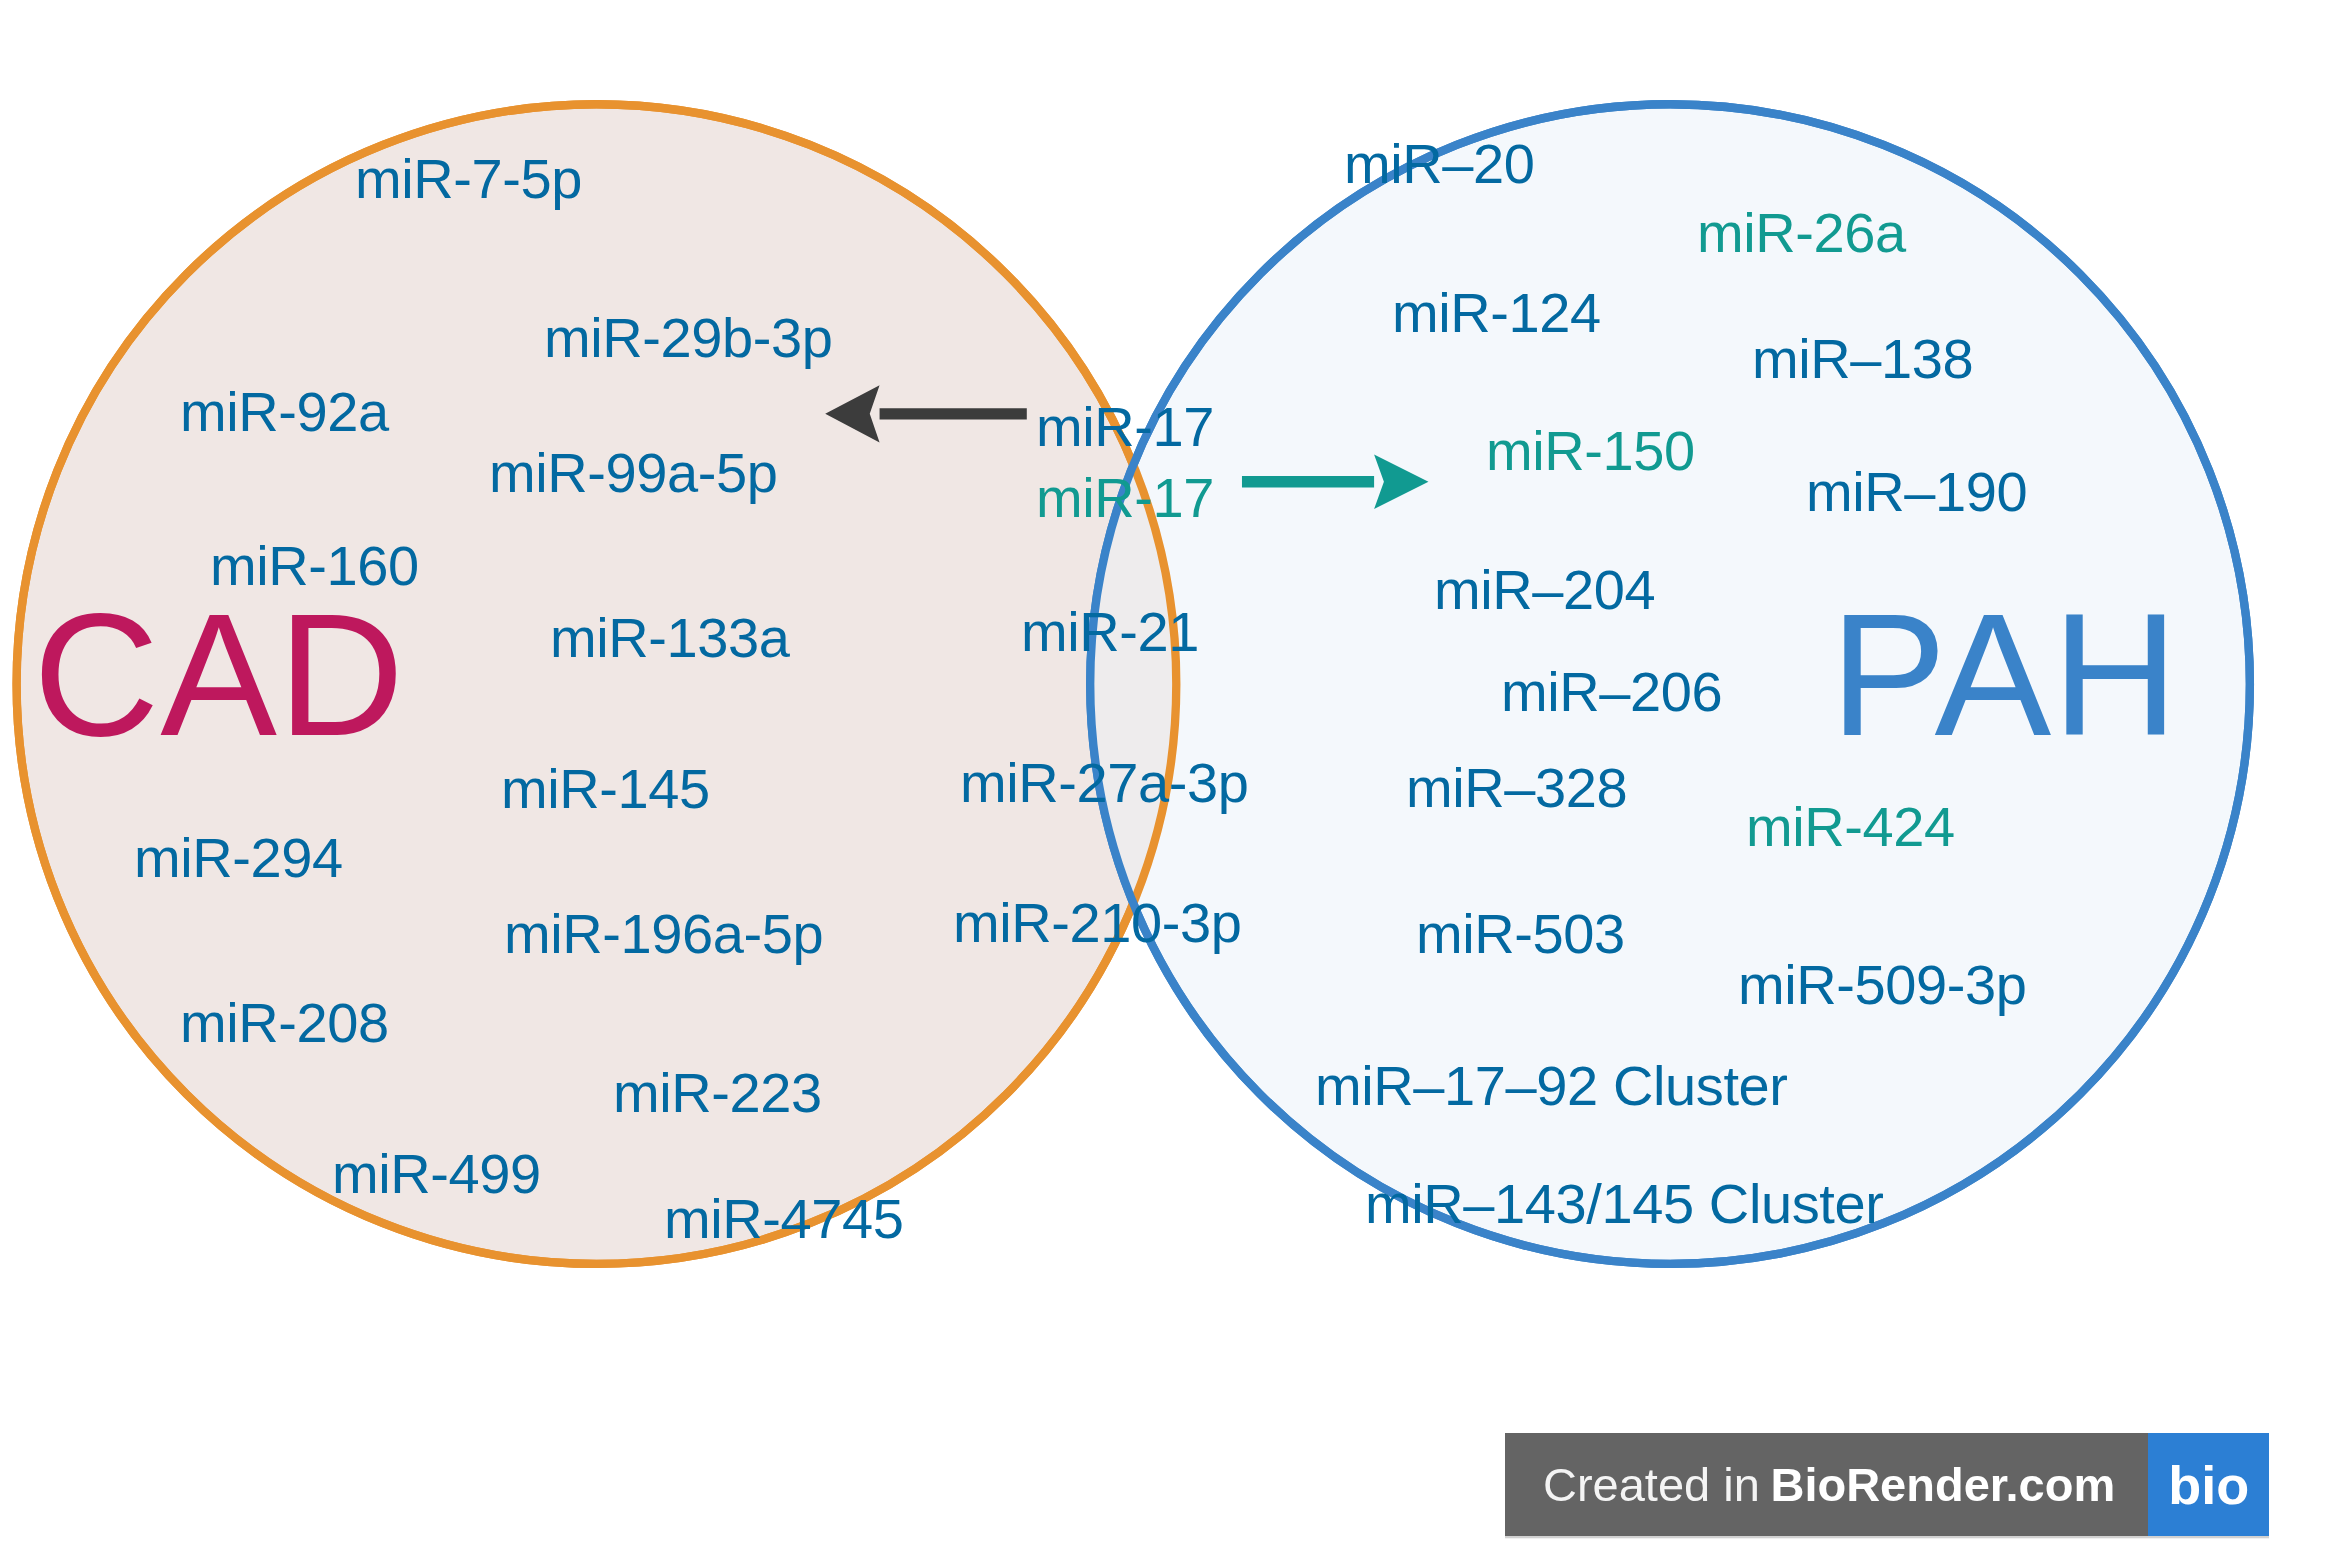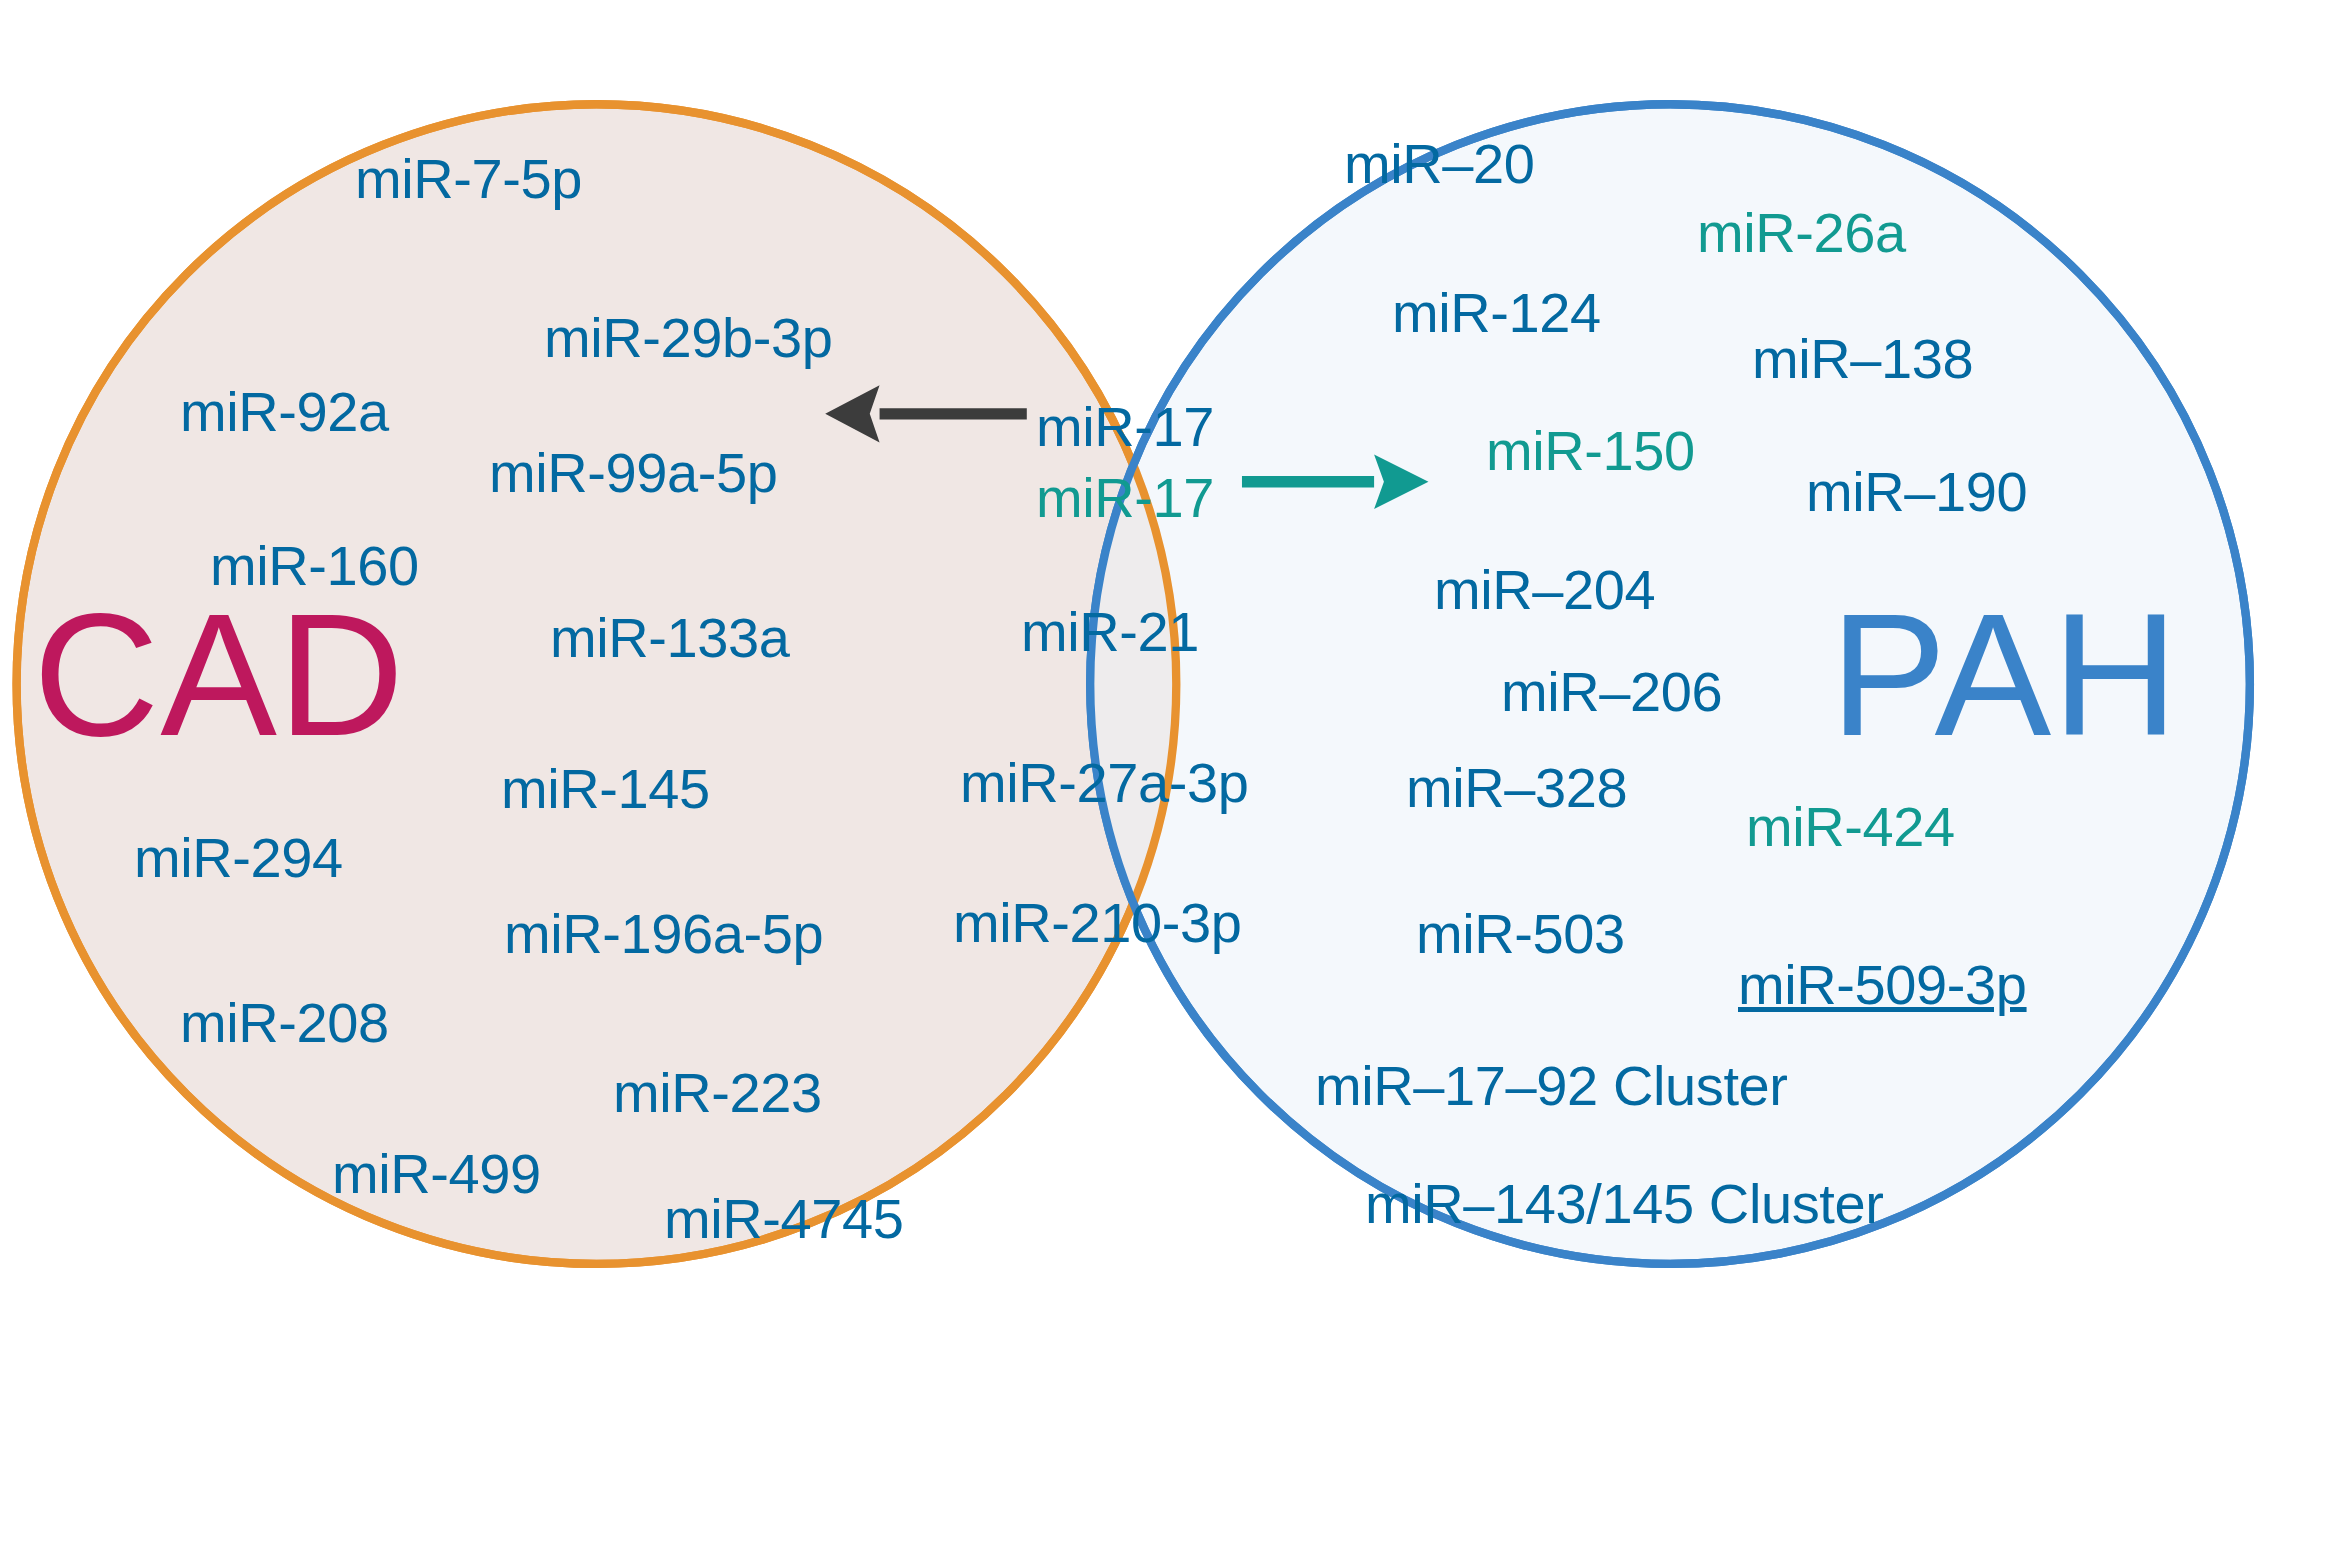--- a/index.html
+++ b/index.html
@@ -145,20 +145,27 @@
     <div class="lbl teal" style="left:1649px; top:205px;margin-left:48px;">miR-26a</div>
     <div class="lbl" style="left:1392px; top:285px;">miR-124</div>
     <div class="lbl" style="left:1752px; top:331px;">miR–138</div>
     <div class="lbl teal" style="left:1486px; top:423px;">miR-150</div>
     <div class="lbl" style="left:1806px; top:453px;margin-top:11px;">miR–190</div>
     <div class="lbl" style="left:1434px; top:562px;">miR–204</div>
     <div class="lbl" style="left:1501px; top:664px;">miR–206</div>
     <div class="lbl" style="left:1406px; top:760px;">miR–328</div>
     <div class="lbl teal" style="left:1746px; top:799px;">miR-424</div>
     <div class="lbl" style="left:1416px; top:906px;">miR-503</div>
-    <div class="lbl" style="left:1738px; top:957px;text-decoration:underline;">miR-509-3p</div>
+    <div class="lbl" style="left:1738px; top:957px;">miR-509-3p</div>
     <div class="lbl" style="left:1315px; top:1058px;">miR–17–92 Cluster</div>
     <div class="lbl" style="left:1365px; top:1176px;">miR–143/145 Cluster</div>
   </div>
 
+  <div id="biorender-badge">
+    <div id="biorender-text-box">
+      <span class="thin">Created in</span>
+      <span class="bold">BioRender.com</span>
+    </div>
+    <div id="biorender-logo-box">bio</div>
+  </div>
 
 </div>
 
 
 </body></html>

